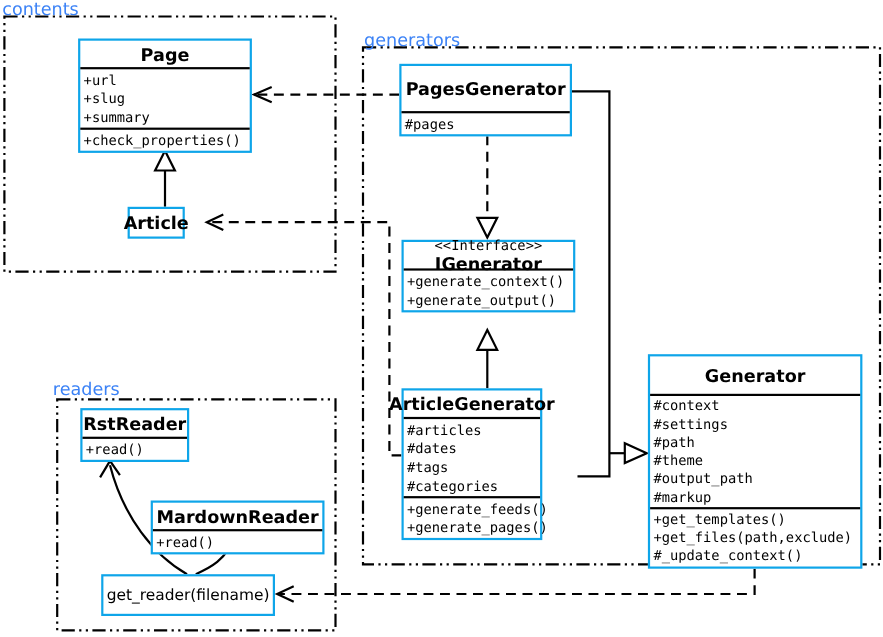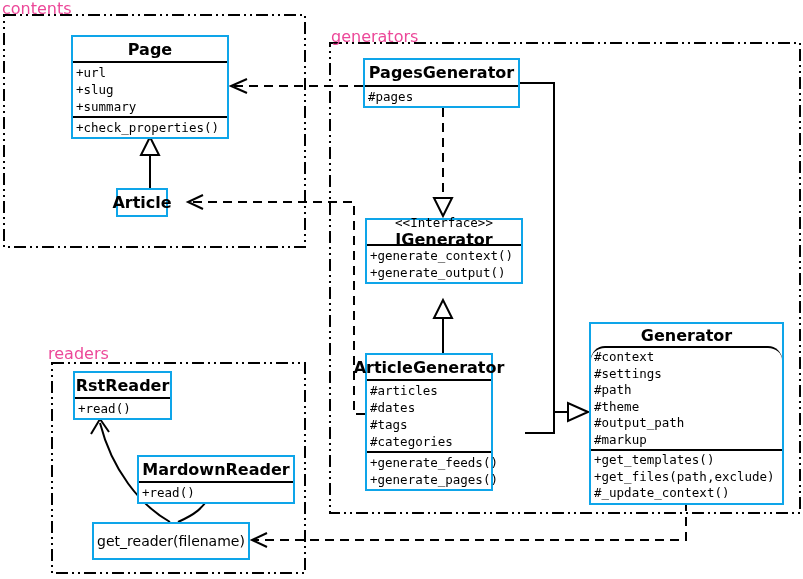--- a/index.html
+++ b/index.html
@@ -1,19 +1,19 @@
 <!DOCTYPE html>
 <html><head>
 <meta charset="utf-8">
 <style>
   html,body{margin:0;padding:0;background:#ffffff;}
   #stage{position:relative;width:803px;height:579px;background:#ffffff;overflow:hidden;
          font-family:"DejaVu Sans",sans-serif;color:#000;}
   #connectors{position:absolute;left:0;top:0;z-index:1;}
-  .pkg-label{position:absolute;z-index:3;font:16px "DejaVu Sans",sans-serif;color:#ec4899;
+  .pkg-label{position:absolute;z-index:3;font:16px "DejaVu Sans",sans-serif;color:#3b82f6;
              line-height:16px;white-space:nowrap;}
   .cls{position:absolute;z-index:2;background:#ffffff;border:2px solid #0ea5e9;
        box-sizing:border-box;}
   .cls-title{display:flex;align-items:center;justify-content:center;
              font:bold 16px "DejaVu Sans",sans-serif;height:24px;white-space:nowrap;}
   .cls-title.tall{flex-direction:column;height:24px;justify-content:center;}
   .stereotype{font:12.5px "DejaVu Sans Mono",monospace;font-weight:normal;line-height:15px;}
   .iface-name{font:bold 16px "DejaVu Sans",sans-serif;line-height:19px;}
   .compart{border-top:2px solid #000;padding:1px 3px;}
   .mline{font:12.5px "DejaVu Sans Mono",monospace;line-height:17px;white-space:pre;}
@@ -92,21 +92,21 @@
     <div class="compart">
       <div class="mline">+check_properties()</div>
     </div>
   </div>
 
   <div class="cls" style="left:116px;top:188px;width:52px;height:29px;">
     <div class="cls-title" style="height:25px;">Article</div>
   </div>
 
   <div class="cls" style="left:363px;top:58px;width:157px;">
-    <div class="cls-title" style="height:25px;">PagesGenerator</div>
+    <div class="cls-title" style="height:41px;">PagesGenerator</div>
     <div class="compart">
       <div class="mline">#pages</div>
     </div>
   </div>
 
   <div class="cls" style="left:365px;top:218px;width:158px;">
     <div class="cls-title tall">
       <span class="stereotype">&lt;&lt;Interface&gt;&gt;</span>
       <span class="iface-name">IGenerator</span>
     </div>
@@ -124,22 +124,22 @@
       <div class="mline">#tags</div>
       <div class="mline">#categories</div>
     </div>
     <div class="compart">
       <div class="mline">+generate_feeds()</div>
       <div class="mline">+generate_pages()</div>
     </div>
   </div>
 
   <div class="cls" style="left:589px;top:322px;width:195px;">
-    <div class="cls-title" style="height:22px;">Generator</div>
-    <div class="compart" style="line-height:16.5px;border-radius:14px;">
+    <div class="cls-title" style="height:34px;">Generator</div>
+    <div class="compart" style="line-height:16.5px;">
       <div class="mline" style="line-height:16.5px;">#context</div>
       <div class="mline" style="line-height:16.5px;">#settings</div>
       <div class="mline" style="line-height:16.5px;">#path</div>
       <div class="mline" style="line-height:16.5px;">#theme</div>
       <div class="mline" style="line-height:16.5px;">#output_path</div>
       <div class="mline" style="line-height:16.5px;">#markup</div>
     </div>
     <div class="compart">
       <div class="mline" style="line-height:16.5px;">+get_templates()</div>
       <div class="mline" style="line-height:16.5px;">+get_files(path,exclude)</div>

